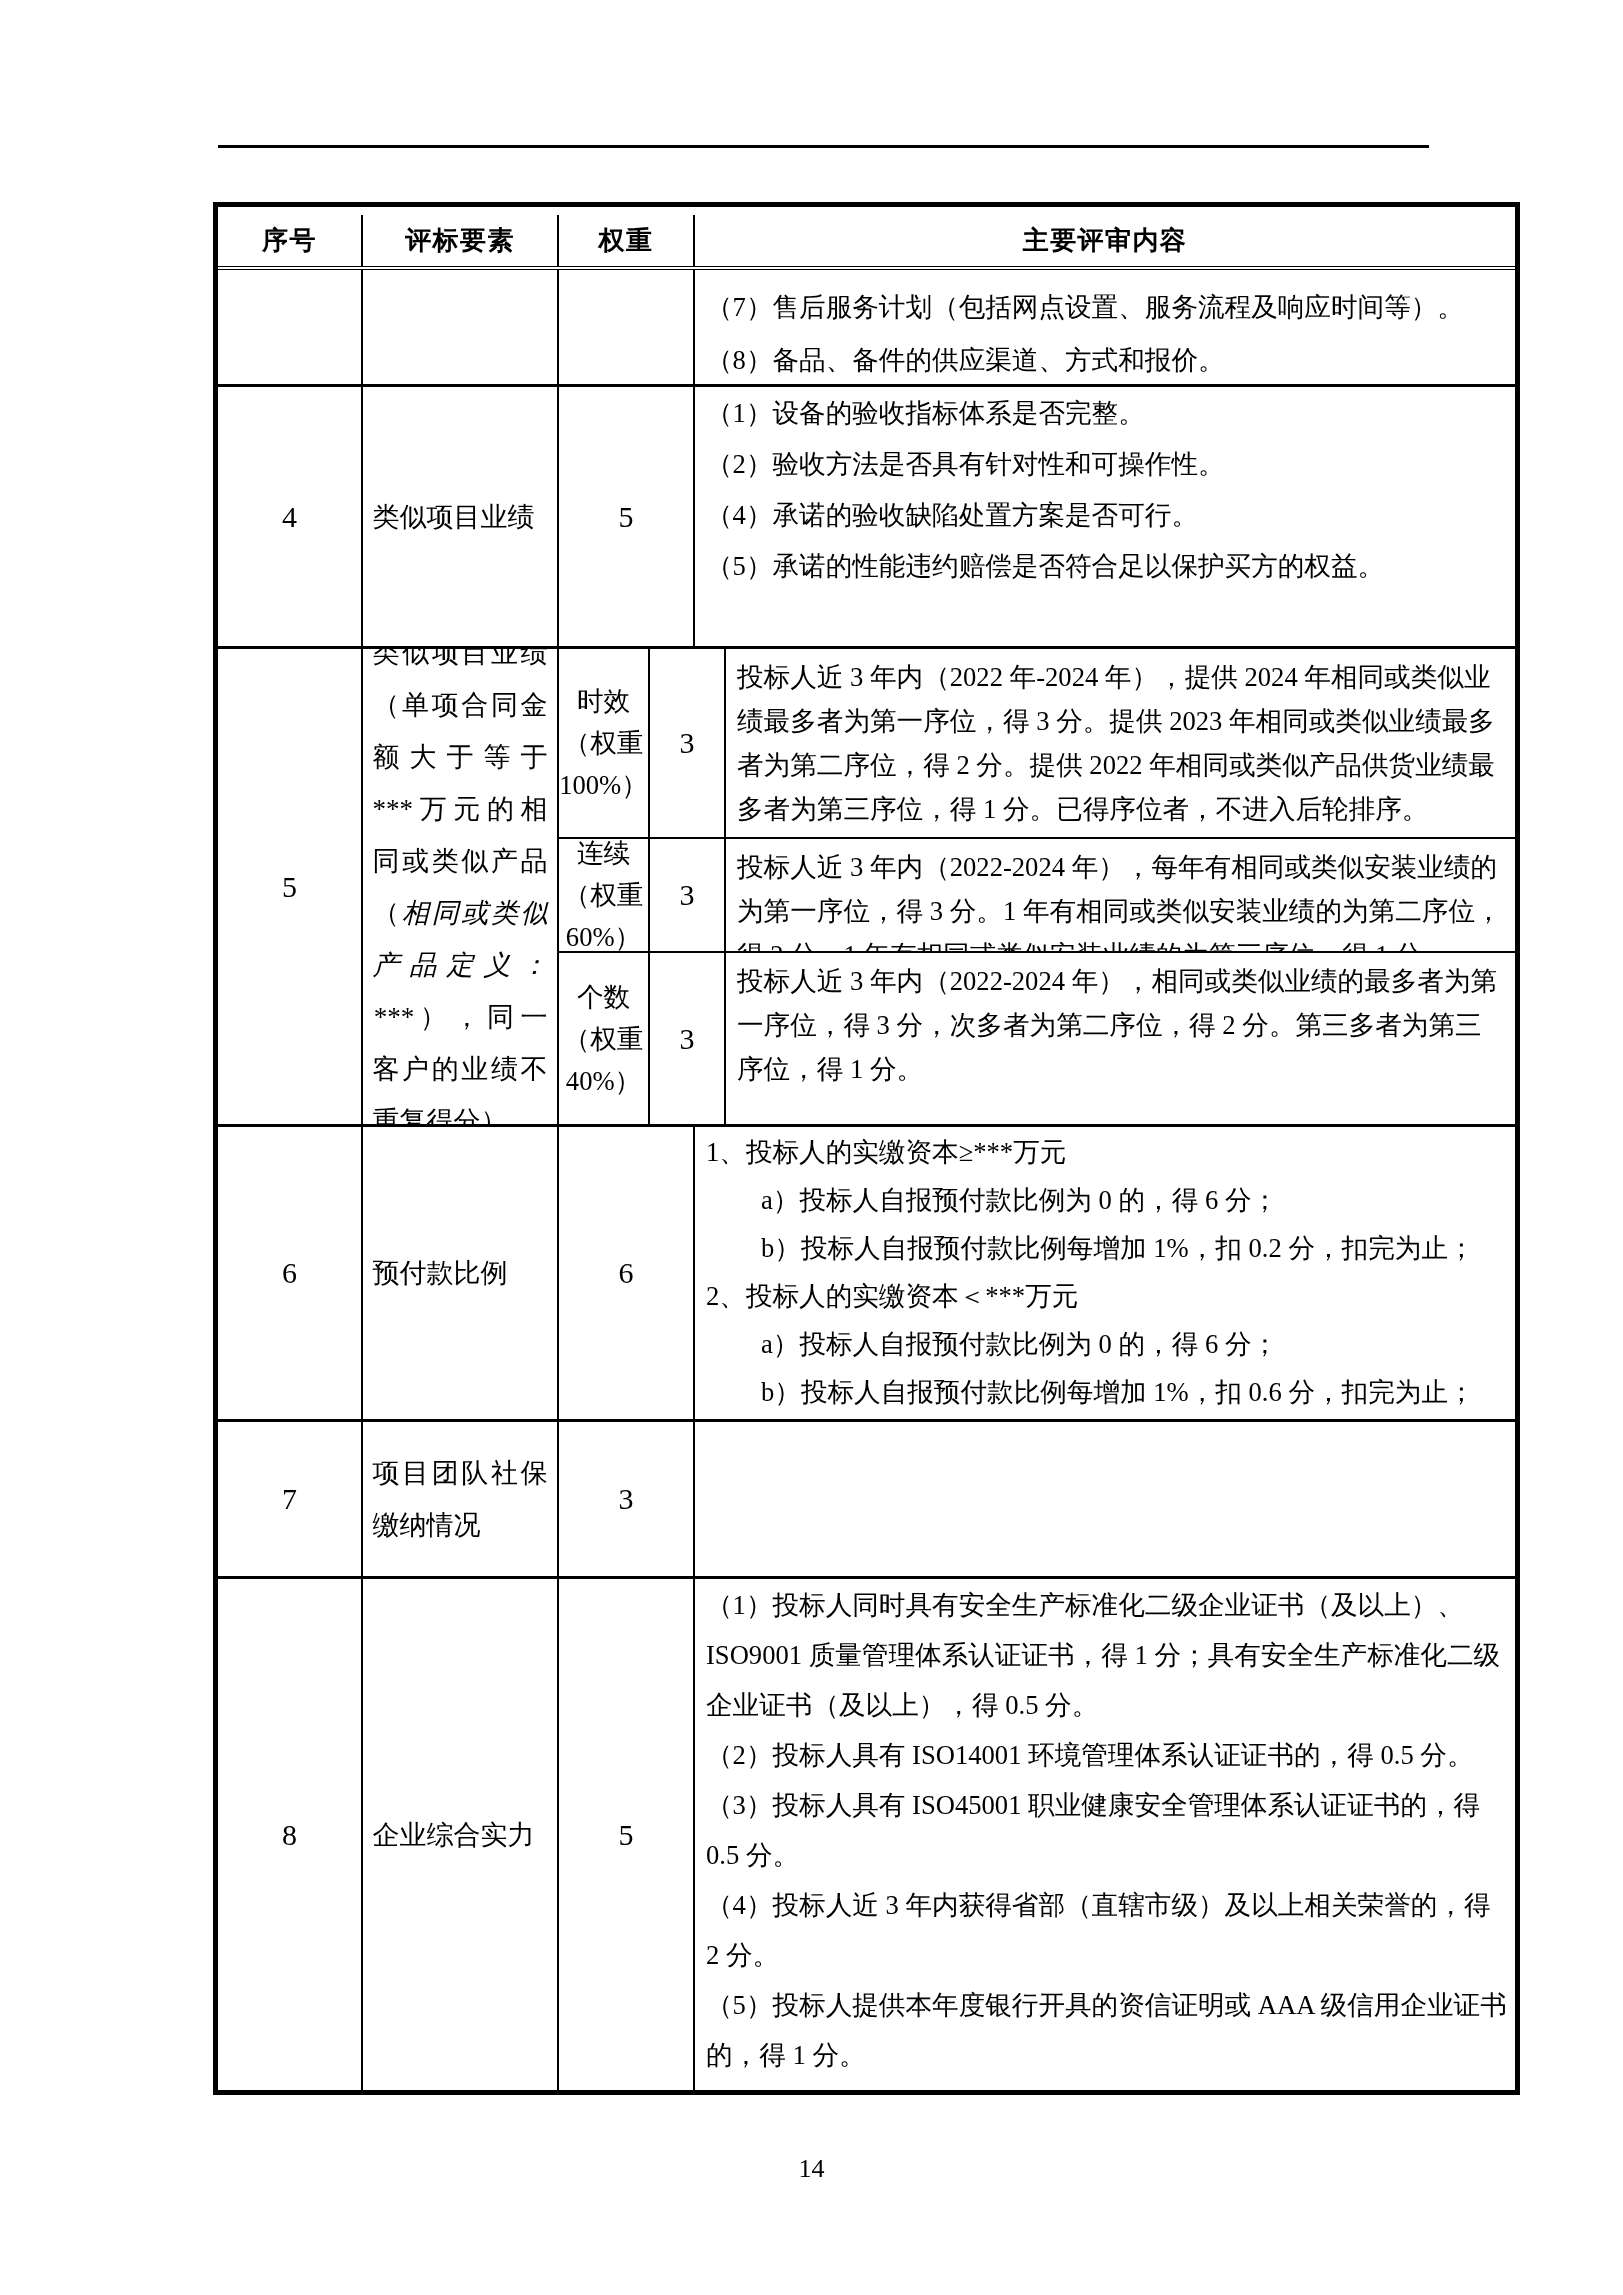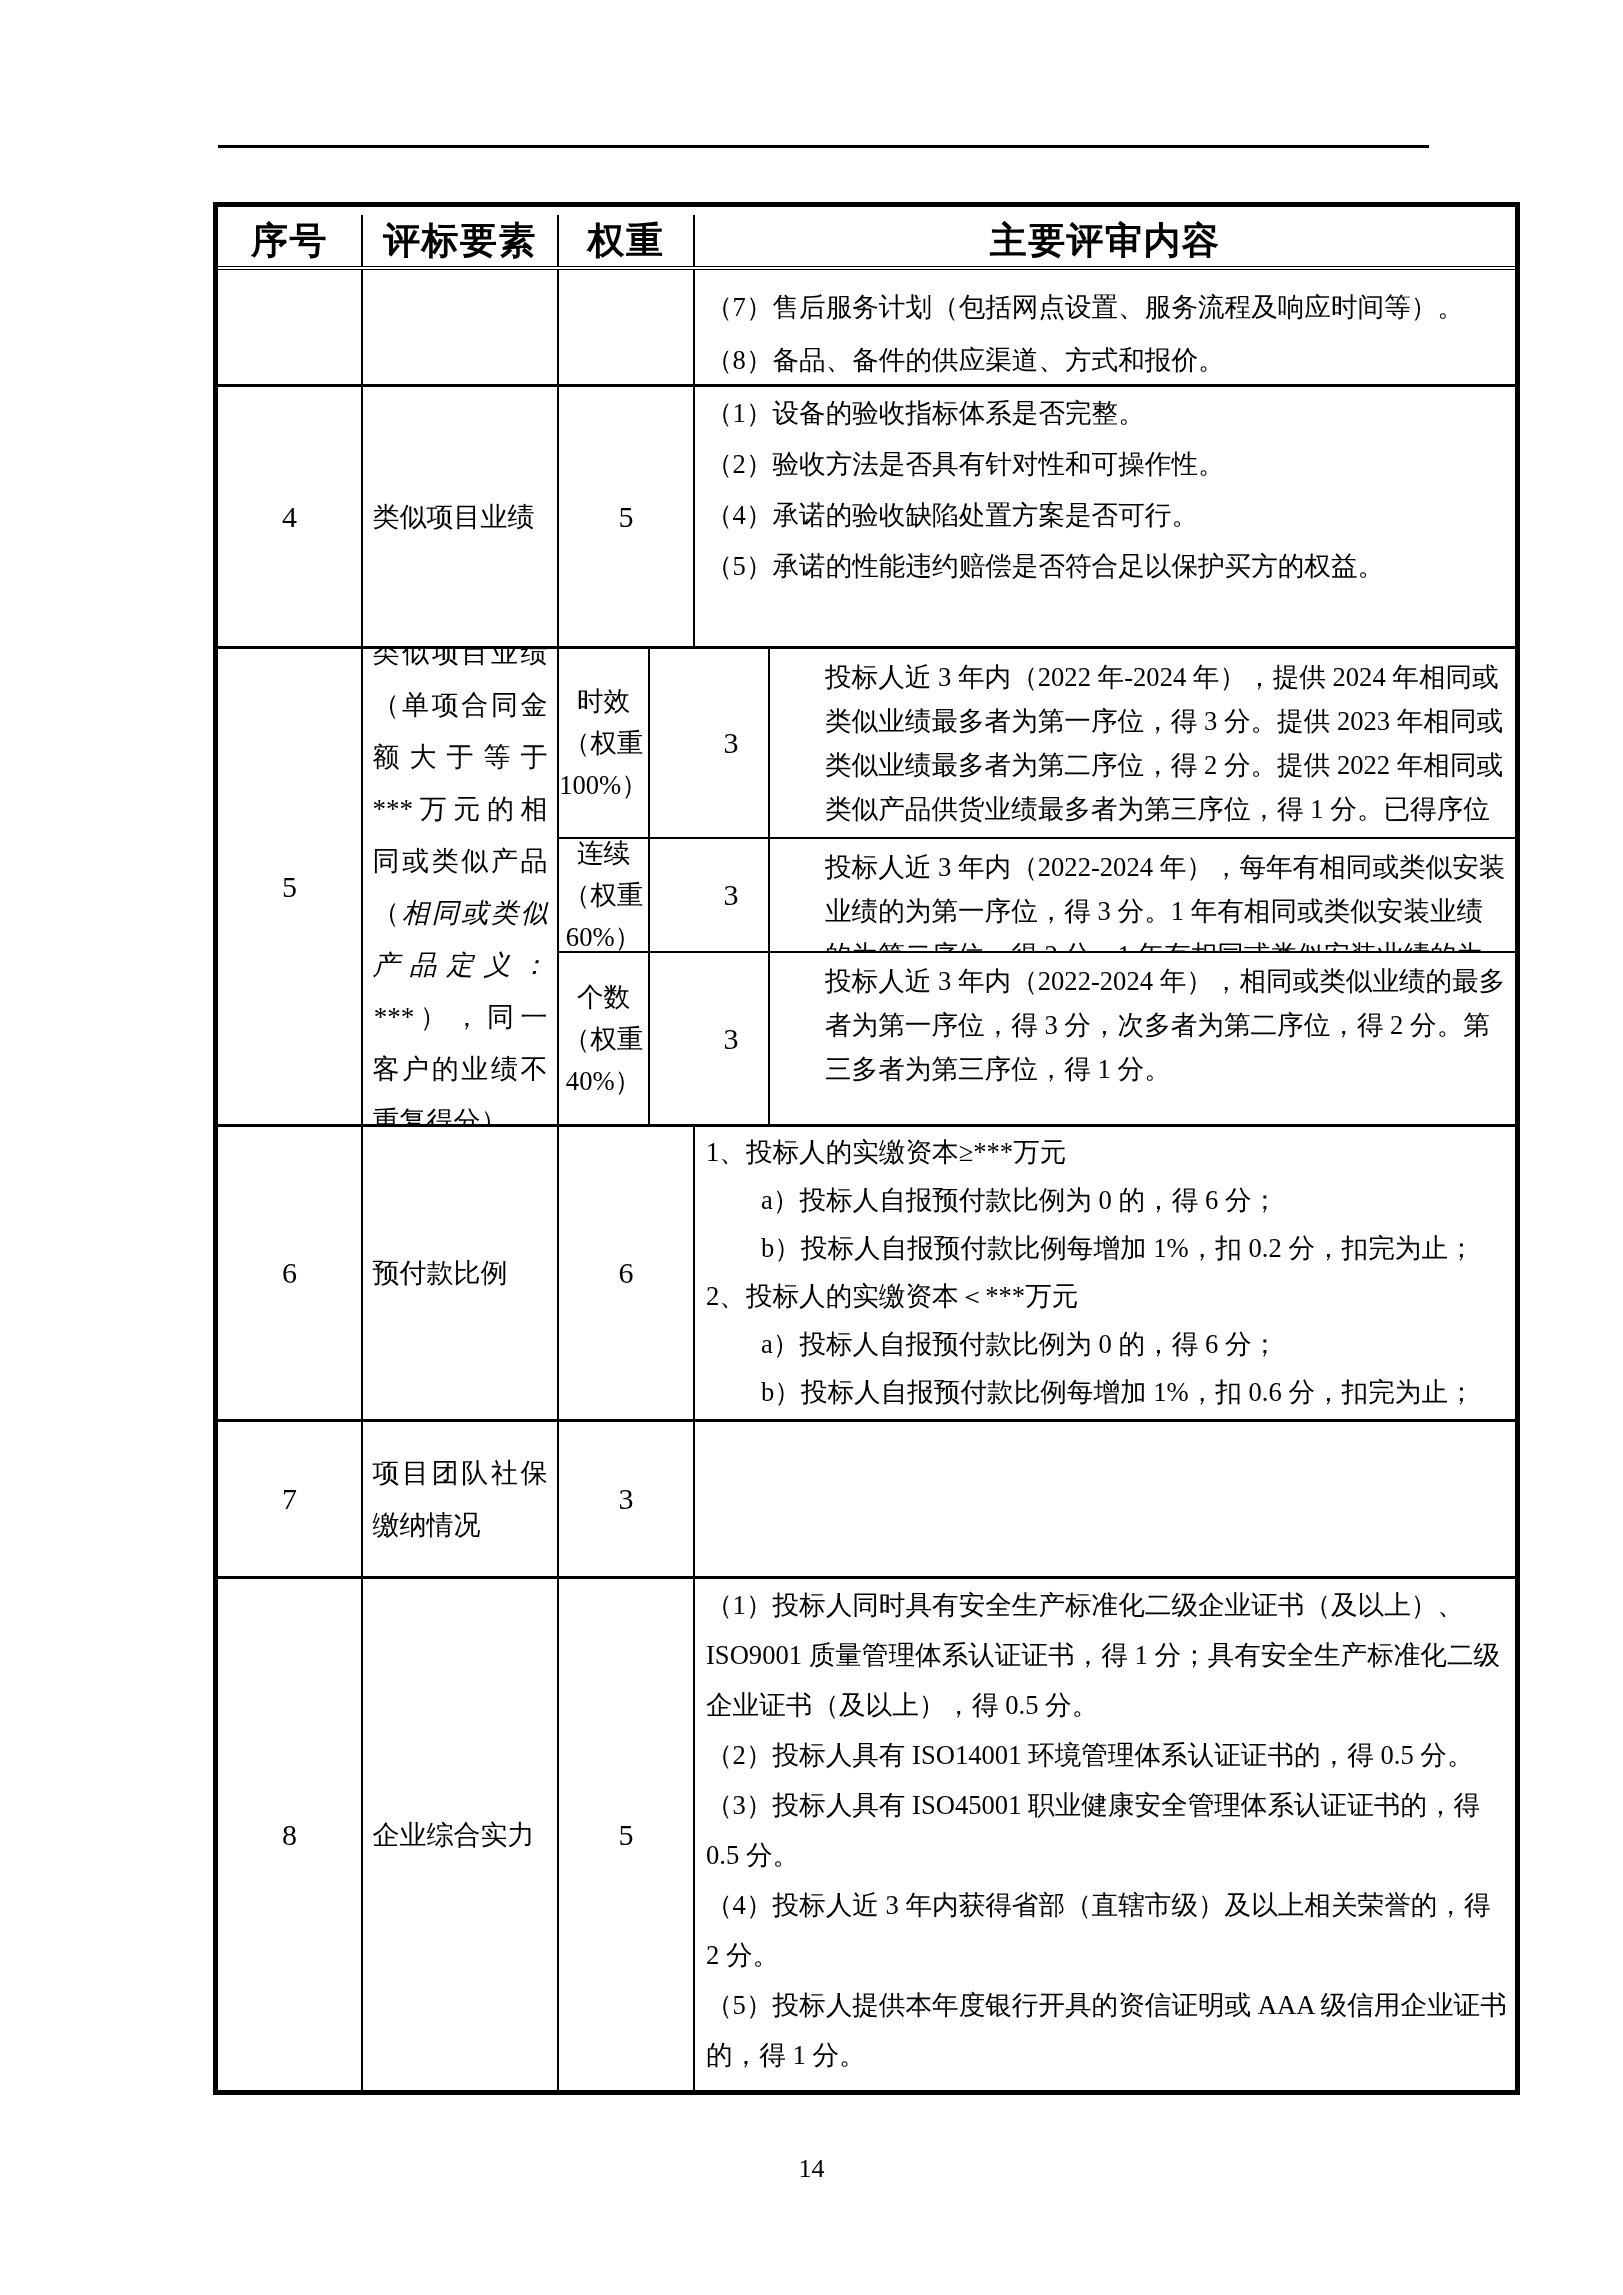--- a/index.html
+++ b/index.html
@@ -15,35 +15,35 @@
   .r5{height:478px;}
   .r6{height:295px;}
   .r7{height:157px;}
   .r8{height:511px;border-bottom:none;}
   .c{box-sizing:border-box;border-right:2px solid #000;overflow:hidden;}
   .c1{width:145px;}
   .c2{width:196px;}
   .c3{width:136px;}
   .c4{flex:1;border-right:none;}
   .hc{display:flex;align-items:center;justify-content:center;
-      font-weight:bold;font-size:37px;letter-spacing:1.4px;margin-top:8px;}
+      font-weight:bold;font-size:26px;letter-spacing:1.4px;margin-top:8px;}
   .num{display:flex;align-items:center;justify-content:center;font-size:30px;}
   .fcell{display:flex;align-items:center;padding:0 9.5px;font-size:27px;}
   .jtext{width:100%;text-align:justify;text-justify:inter-ideograph;line-height:52px;}
   .it{font-style:italic;}
   .content{padding:1.4px 8.2px 0 11px;font-size:26.6px;}
   .r1 .content{padding-top:15px;}
   .r1 .line{line-height:45px;margin-bottom:8.2px;}
   .r4 .line{line-height:51px;}
   .r6 .line{line-height:48px;}
   .r6 .ind{padding-left:55px;}
   .r7 .para{line-height:51px;}
   .r8 .line{line-height:50px;}
   .subwrap{flex:1;display:flex;flex-direction:column;}
-  .subrow{display:flex;box-sizing:border-box;border-bottom:2.7px solid #000;overflow:hidden;gap:44px;}
+  .subrow{display:flex;box-sizing:border-box;border-bottom:2.7px solid #000;overflow:hidden;}
   .s1{height:190px;}
   .s2{height:114px;}
   .s3{flex:1;border-bottom:none;}
   .sc{box-sizing:border-box;border-right:2px solid #000;overflow:hidden;}
   .sc1{width:91px;display:flex;align-items:center;justify-content:center;
        text-align:center;font-size:26.6px;line-height:42px;padding:0 2.7px;}
   .sc2{width:76px;}
   .sc4{flex:1;border-right:none;}
   .subrow .content{padding-top:5.5px;}
   .subrow .para{line-height:44px;}

